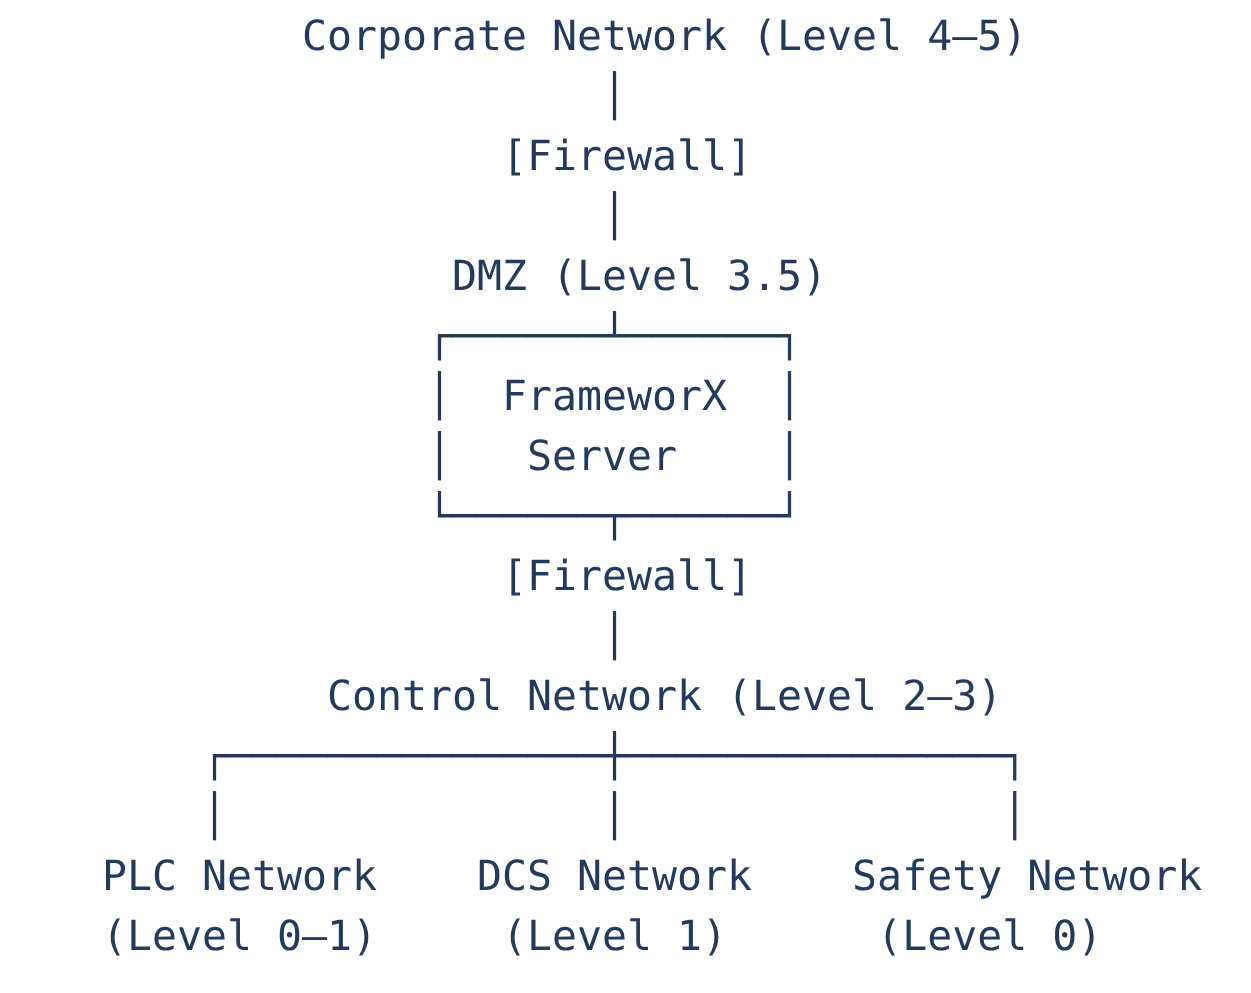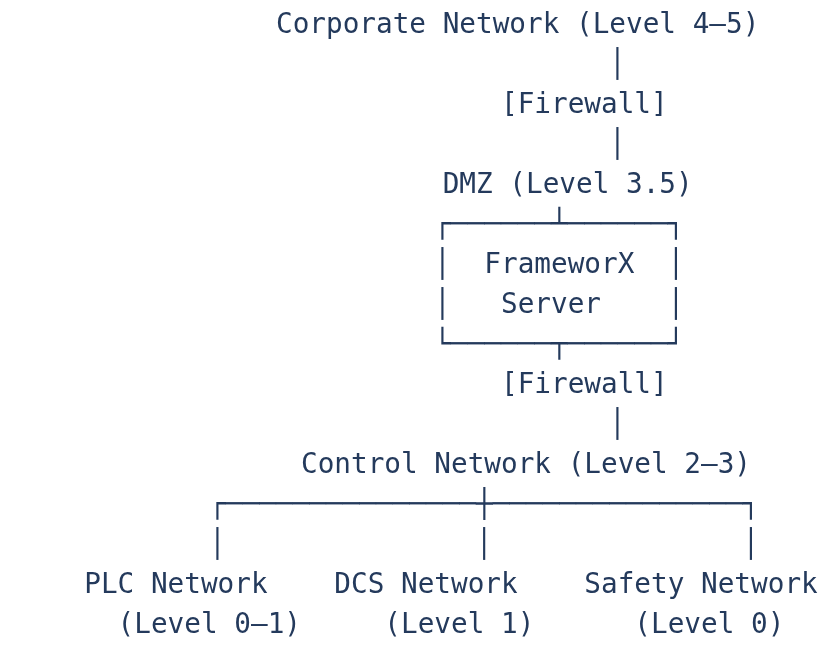--- a/index.html
+++ b/index.html
@@ -21,21 +21,20 @@
     font-family: "DejaVu Sans Mono", "Liberation Mono", monospace;
     font-size: 27.7px;
     line-height: 40px;
     letter-spacing: 0;
     white-space: pre;
     color: #243a5c;
   }
   pre.ascii .line {
     height: 40px;
     white-space: pre;
-    text-align: center;
   }
 </style>
 </head>
 <body>
 
 <div class="diagram-wrap">
   <pre class="ascii"><div class="line">        Corporate Network (Level 4–5)</div><div class="line">                    │</div><div class="line">                [Firewall]</div><div class="line">                    │</div><div class="line">              DMZ (Level 3.5)</div><div class="line">             ┌──────┴──────┐</div><div class="line">             │  FrameworX  │</div><div class="line">             │   Server    │</div><div class="line">             └──────┬──────┘</div><div class="line">                [Firewall]</div><div class="line">                    │</div><div class="line">         Control Network (Level 2–3)</div><div class="line">    ┌───────────────┼───────────────┐</div><div class="line">    │               │               │</div><div class="line">PLC Network    DCS Network    Safety Network</div><div class="line">(Level 0–1)     (Level 1)      (Level 0)</div></pre>
 </div>
 
 </body></html>

